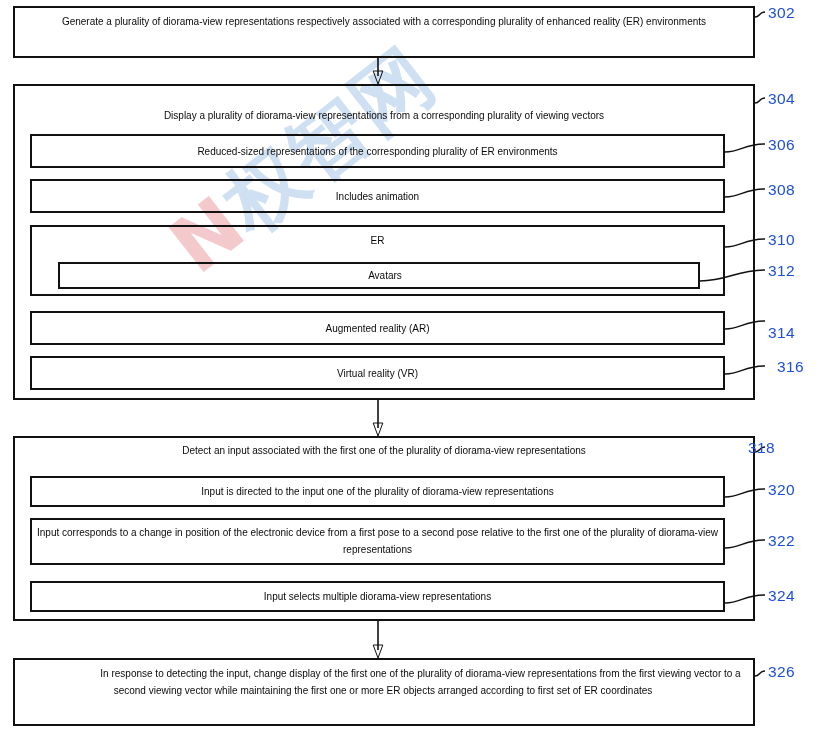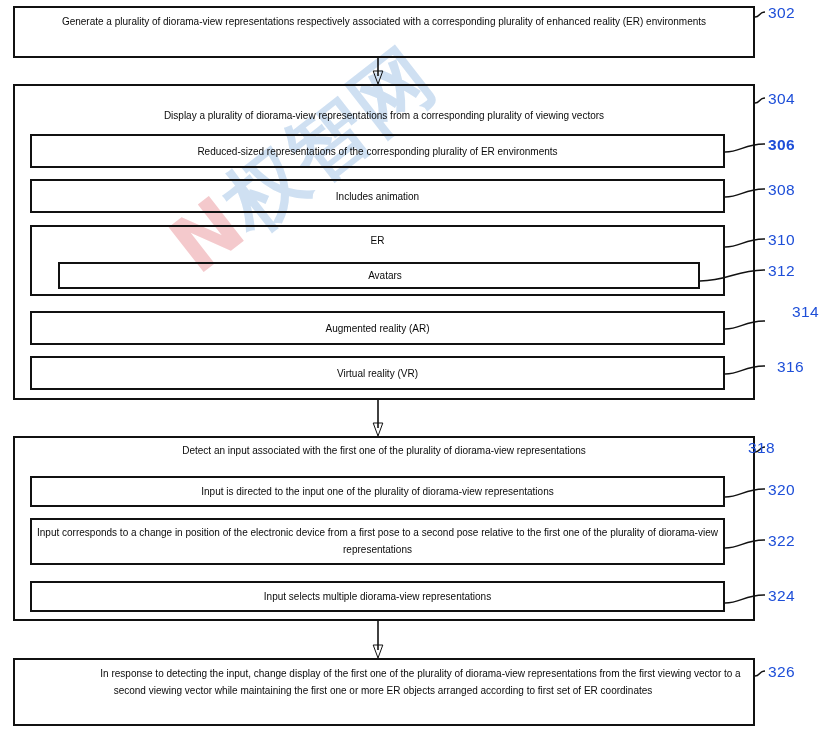--- a/index.html
+++ b/index.html
@@ -170,25 +170,25 @@
     <path d="M725,374 C741,374 744,366 765,366" stroke-width="1.5"></path>
     <path d="M755,452 C760,452 759,447 765,447" stroke-width="1.5"></path>
     <path d="M725,497 C741,497 744,489 765,489" stroke-width="1.5"></path>
     <path d="M725,548 C741,548 744,540 765,540" stroke-width="1.5"></path>
     <path d="M725,603 C741,603 744,595 765,595" stroke-width="1.5"></path>
     <path d="M755,676 C760,676 759,671 765,671" stroke-width="1.5"></path>
   </svg>
 
   <div class="ref" style="left:768px; top:4px;">302</div>
   <div class="ref" style="left:768px; top:90px;">304</div>
-  <div class="ref" style="left:768px; top:136px;font-weight:bold;">306</div>
+  <div class="ref" style="left:768px; top:136px;">306</div>
   <div class="ref" style="left:768px; top:181px;">308</div>
   <div class="ref" style="left:768px; top:231px;">310</div>
   <div class="ref" style="left:768px; top:262px;">312</div>
-  <div class="ref" style="left:768px; top:303px;margin-left:24px;">314</div>
+  <div class="ref" style="left:768px; top:324px;">314</div>
   <div class="ref" style="left:768px; top:358px;margin-left:9px;">316</div>
   <div class="ref" style="left:748px; top:439px;">318</div>
   <div class="ref" style="left:768px; top:481px;">320</div>
   <div class="ref" style="left:768px; top:532px;">322</div>
   <div class="ref" style="left:768px; top:587px;">324</div>
   <div class="ref" style="left:768px; top:663px;">326</div>
 
 </div>
 
 </body></html>

